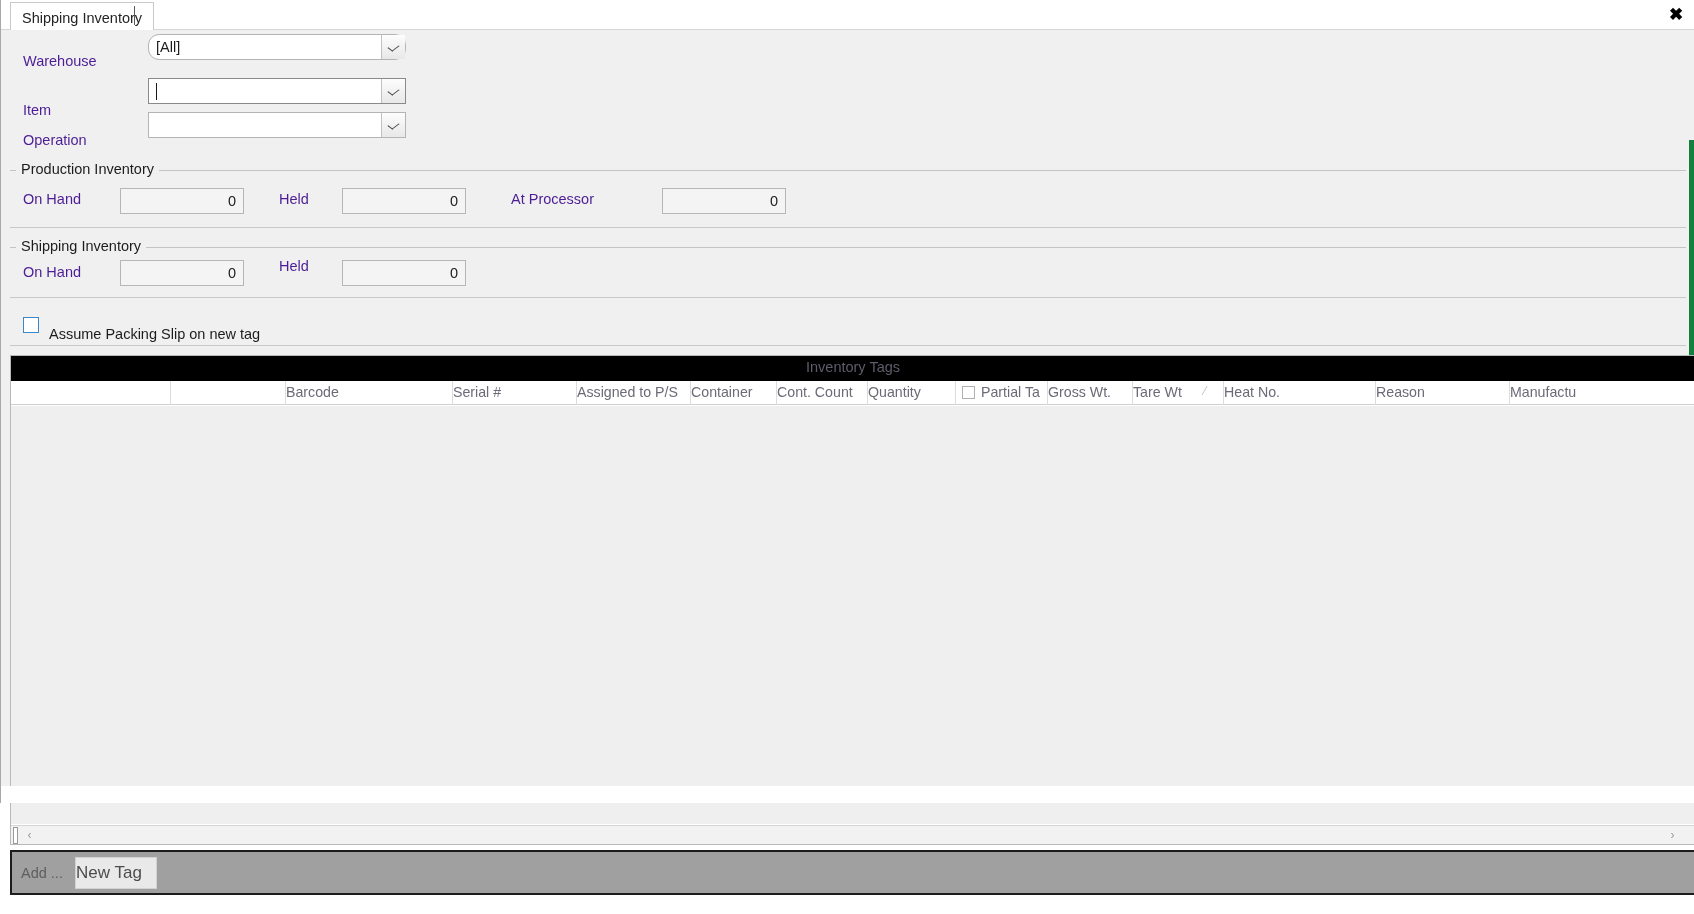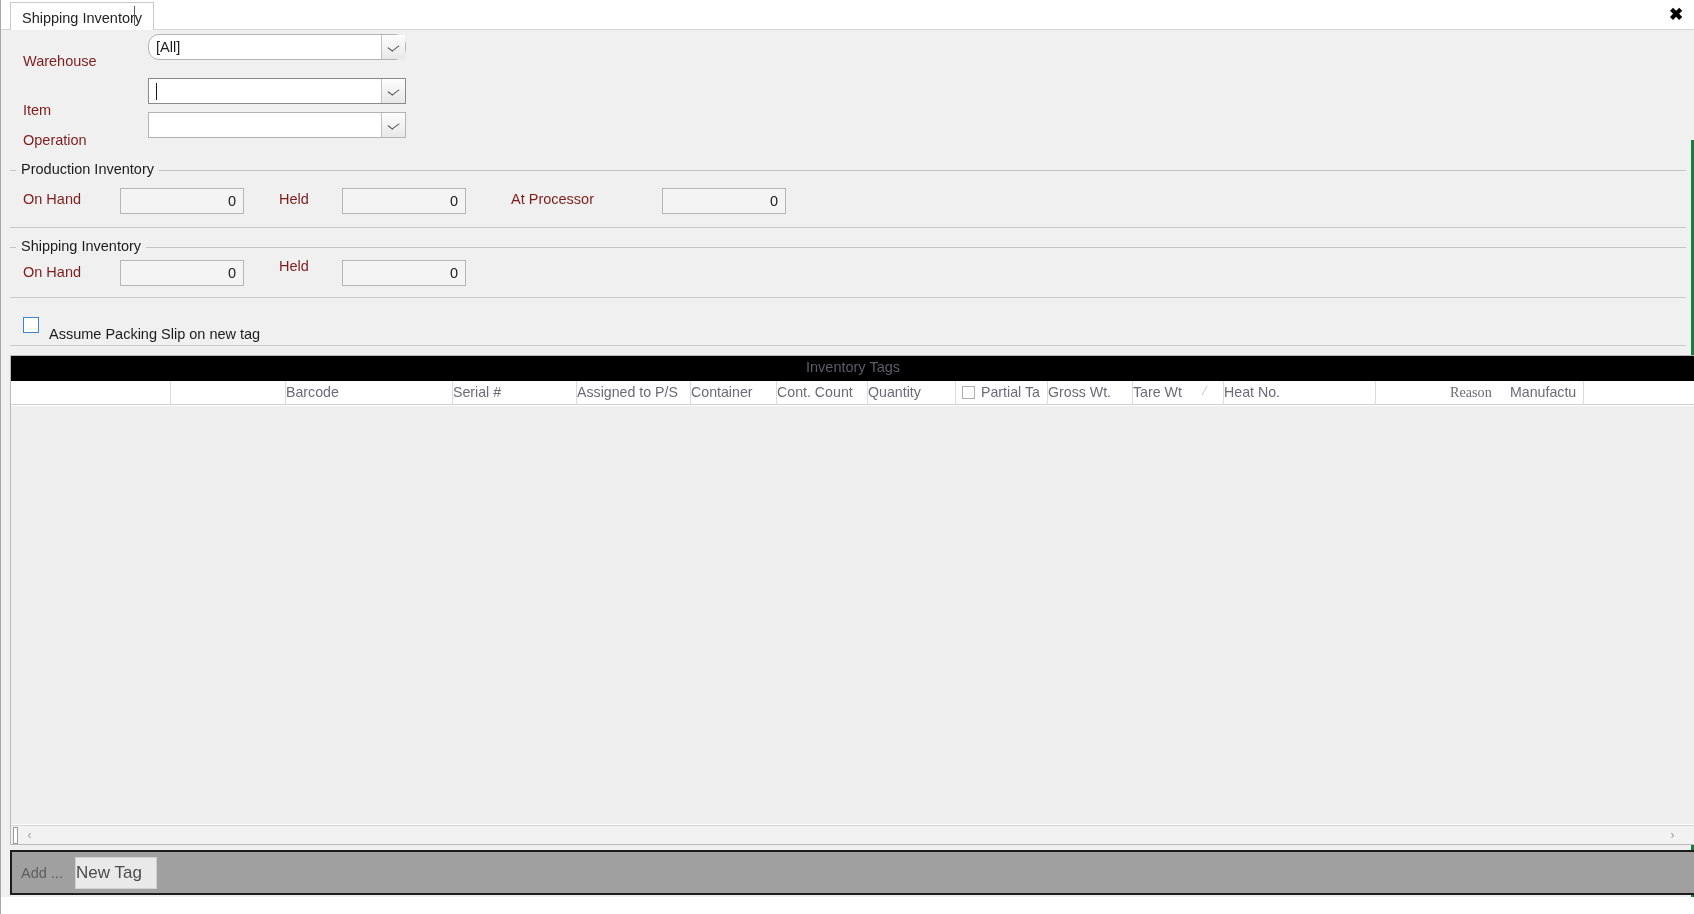--- a/index.html
+++ b/index.html
@@ -8,24 +8,24 @@
     width: 1694px; height: 914px;
     overflow: hidden;
     background: #ffffff;
     font-family: "Liberation Sans", sans-serif;
     color: #1a1a1a;
   }
 
   #app {
     position: relative;
     width: 1694px;
-    height: 914px;
+    height: 803px;
     background: #f0f0f0;
     border-left: 1px solid #a8a8a8;
-    border-right: 3px solid #15803d;
+    border-right: 5px solid #15803d;
   }
 
   
   .tabstrip {
     position: absolute;
     left: 0; top: 0;
     width: 1694px; height: 30px;
     background: #ffffff;
     border-bottom: 1px solid #d6d6d6;
   }
@@ -65,21 +65,21 @@
   
   .form-area {
     position: absolute;
     left: 0; top: 30px;
     width: 1694px; height: 110px;
     background: #f0f0f0;
   }
   .lbl {
     position: absolute;
     font-size: 14.5px;
-    color: #7f1d1d;
+    color: #4c1d95;
     white-space: nowrap;
   }
 
   .combo {
     position: absolute;
     background: #ffffff;
     border: 1px solid #b4b4b4;
     height: 26px;
   }
   .combo .ctext {
@@ -379,21 +379,21 @@
         <div class="hdr-cell" style="left: 680px; width: 86px;"><span>Container</span></div>
         <div class="hdr-cell" style="left: 766px; width: 91px;"><span>Cont. Count</span></div>
         <div class="hdr-cell" style="left: 857px; width: 88px;"><span>Quantity</span></div>
         <div class="hdr-cell" style="left: 945px; width: 92px;">
           <span class="hdr-chk"></span>
           <span style="position: absolute; left: 25px; top: 0px; line-height: 22px;">Partial Ta</span>
         </div>
         <div class="hdr-cell" style="left: 1037px; width: 85px;"><span>Gross Wt.</span></div>
         <div class="hdr-cell" style="left: 1122px; width: 91px;"><span>Tare Wt</span><span class="sort-mark">⁄</span></div>
         <div class="hdr-cell" style="left: 1213px; width: 152px;"><span>Heat No.</span></div>
-        <div class="hdr-cell" style="left: 1439px; width: 134px; font-family: Liberation Serif, serif;"><span>Reason</span></div>
+        <div class="hdr-cell" style="left: 1365px; width: 134px;"><span>Reason</span></div>
         <div class="hdr-cell last" style="left: 1499px; width: 120px;"><span>Manufactu</span></div>
       </div>
     <div class="grid-body" id="grid-body"></div>
     <div class="hscroll">
       <div class="thumb"></div>
       <div class="arr left">‹</div>
       <div class="arr right">›</div>
     </div>
   </div>
 

